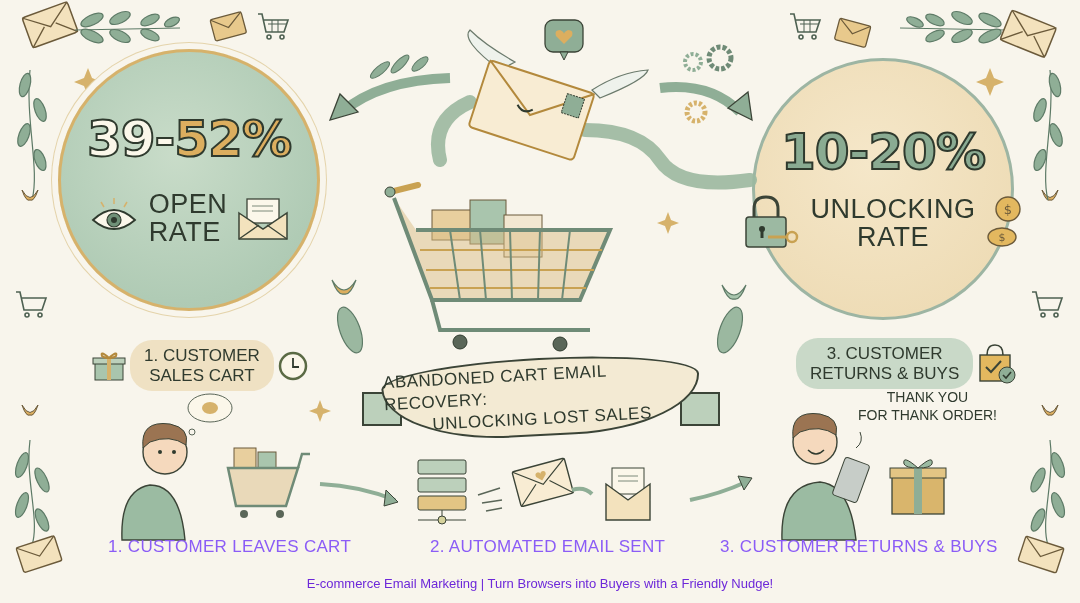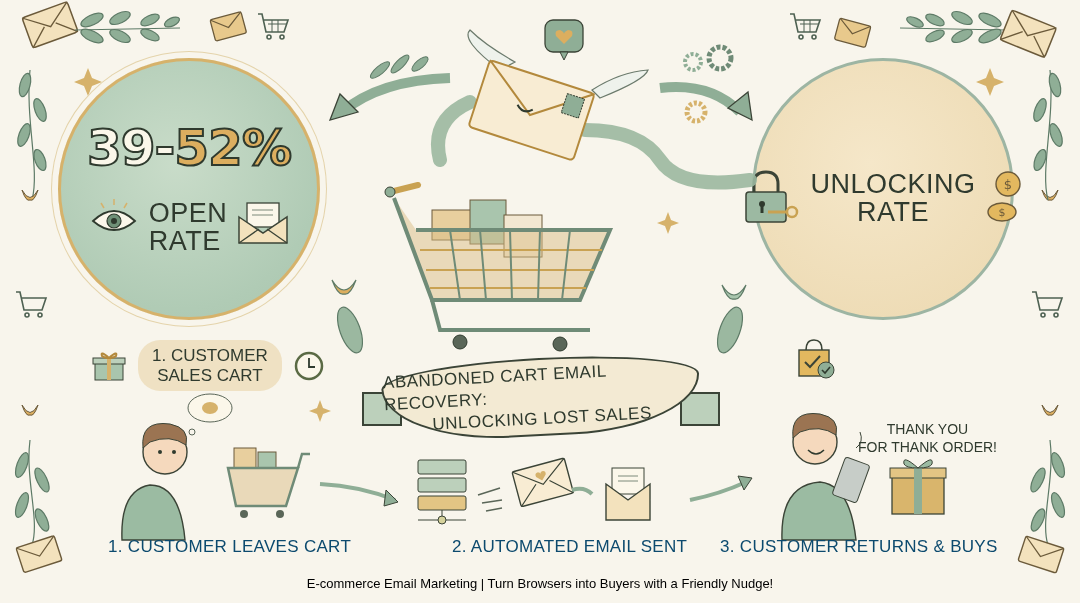--- a/index.html
+++ b/index.html
@@ -12,21 +12,21 @@
   }
   .abs { position: absolute; }
 
   
   .bubble {
     position: absolute;
     border-radius: 50%;
     display: flex; flex-direction: column; align-items: center; justify-content: center;
   }
   .bubble-open {
-    left: 58px; top: 58px; width: 262px; height: 262px;
+    left: 58px; top: 49px; width: 262px; height: 262px;
     background: radial-gradient(circle at 45% 40%, #c9dcc9 0%, #b0cbb5 70%, #a9c5ad 100%);
     border: 3px solid #d6b26b;
     box-shadow: 0 0 0 6px #f8f5ec, 0 0 0 7px #e4d3aa;
     gap: 8px;
   }
   .bubble-recovery {
     left: 752px; top: 58px; width: 262px; height: 262px;
     background: radial-gradient(circle at 45% 40%, #f5e7c9 0%, #eedcb6 75%, #ead6ac 100%);
     border: 3px solid #9db5a3;
   }
@@ -34,30 +34,30 @@
     font-family: "DejaVu Sans", sans-serif;
     font-weight: bold;
     font-size: 50px;
     letter-spacing: -1px;
     -webkit-text-stroke: 2px #2f3a2e;
     line-height: 1;
   }
   .stat-open .n1 { color: #fbf7ea; }
   .stat-open .n2 { color: #dcae5f; }
   .stat-rec { color: #8aab92; }
-  .stat-row { display: flex; align-items: flex-start; gap: 10px; margin-top: 18px; }
+  .stat-row { display: flex; align-items: center; gap: 10px; margin-top: 18px; }
   .stat-label {
     font-family: "Liberation Sans", sans-serif;
     font-size: 27px; line-height: 1.05; color: #2f3a2e; text-align: left;
     letter-spacing: 0.5px;
   }
 
   
   .pill {
-    position: absolute; display: flex; align-items: center; gap: 12px;
+    position: absolute; display: flex; align-items: center; gap: 4px;
     font-family: "Liberation Sans", sans-serif; font-size: 17px; line-height: 1.15;
     color: #2f3a2e; text-align: center;
   }
   .pill .pill-text { padding: 6px 14px; border-radius: 22px; }
   .pill-left { left: 92px; top: 340px; }
   .pill-left .pill-text { background: #efe1c3; }
   .pill-right { left: 796px; top: 338px; }
   .pill-right .pill-text { background: #c9d9c8; }
 
   
@@ -67,28 +67,28 @@
     transform: rotate(-3deg);
     display: flex; flex-direction: column; align-items: center; justify-content: center;
     font-family: "Liberation Sans", sans-serif; font-size: 17px; line-height: 1.3; color: #2f3a2e;
     letter-spacing: 0.5px;
   }
   .banner-tail { position: absolute; top: 392px; width: 40px; height: 34px; background: #bcd0bb; border: 2px solid #3b4437; }
 
   
   .caption {
     position: absolute; top: 537px;
-    font-family: "Liberation Sans", sans-serif; font-size: 17px; color: #0c4a6e; letter-spacing: 0.3px;
+    font-family: "Liberation Sans", sans-serif; font-size: 17px; color: #8b5cf6; letter-spacing: 0.3px;
   }
   .footer {
     position: absolute; left: 0; right: 0; top: 576px; text-align: center;
-    font-family: "Liberation Sans", sans-serif; font-size: 13px; color: #000000;
+    font-family: "Liberation Sans", sans-serif; font-size: 13px; color: #6d28d9;
   }
   .thank {
-    position: absolute; left: 858px; top: 420px;
+    position: absolute; left: 858px; top: 388px;
     font-family: "Liberation Sans", sans-serif; font-size: 14px; line-height: 1.3; text-align: center; color: #2f3a2e;
   }
   svg { overflow: visible; }
 </style>
 </head>
 <body>
 
 <svg class="abs" style="left:0;top:0" width="1080" height="603">
 
   <g transform="translate(22,18) rotate(-20)">
@@ -222,20 +222,21 @@
       <rect x="10" y="4" width="32" height="24" fill="#fbf7ea" stroke="#3b4437" stroke-width="1.3"></rect>
       <line x1="15" y1="11" x2="36" y2="11" stroke="#7c8a7a"></line>
         <line x1="15" y1="16" x2="36" y2="16" stroke="#7c8a7a"></line>
       <path d="M2,18 L26,34 L50,18 L50,44 L2,44Z" fill="#f3e2bd" stroke="#3b4437" stroke-width="1.5"></path>
       <path d="M2,44 L22,30 M50,44 L30,30" stroke="#3b4437" stroke-width="1.3"></path>
     </svg>
   </div>
 </div>
 
 <div class="bubble bubble-recovery">
+  <div class="stat-number stat-rec">10-20%</div>
   <div class="stat-row">
     <svg width="58" height="56">
       <path d="M12,22 L12,14 Q12,2 24,2 Q36,2 36,14 L36,22" fill="none" stroke="#3b4437" stroke-width="3"></path>
       <rect x="4" y="22" width="40" height="30" rx="3" fill="#9cb9a2" stroke="#3b4437" stroke-width="1.5"></rect>
       <circle cx="20" cy="34" r="3" fill="#2f3a2e"></circle>
         <rect x="18.5" y="35" width="3" height="8" fill="#2f3a2e"></rect>
       <circle cx="50" cy="42" r="5" fill="none" stroke="#c9a252" stroke-width="2.5"></circle>
       <line x1="26" y1="42" x2="45" y2="42" stroke="#c9a252" stroke-width="3"></line>
     </svg>
     <div class="stat-label" style="text-align:center">
@@ -325,20 +326,24 @@
     <div>1. CUSTOMER</div>
     <div>SALES CART</div>
   </div>
   <svg width="30" height="30">
     <circle cx="15" cy="15" r="13" fill="#fbf7ea" stroke="#5a6a44" stroke-width="2.5"></circle>
     <path d="M15,7 L15,16 L21,16" fill="none" stroke="#2f3a2e" stroke-width="1.8"></path>
   </svg>
 </div>
 
 <div class="pill pill-right">
+  <div class="pill-text">
+    <div>3. CUSTOMER</div>
+    <div>RETURNS &amp; BUYS</div>
+  </div>
   <svg width="40" height="42">
     <path d="M10,12 Q10,2 18,2 Q26,2 26,12" fill="none" stroke="#3b4437" stroke-width="1.6"></path>
     <rect x="3" y="12" width="30" height="26" fill="#e3b85f" stroke="#3b4437" stroke-width="1.4"></rect>
     <path d="M9,24 L14,29 L24,18" fill="none" stroke="#3b4437" stroke-width="2"></path>
     <circle cx="30" cy="32" r="8" fill="#8fae96" stroke="#3b4437"></circle>
     <path d="M26,32 L29,35 L34,29" fill="none" stroke="#2f3a2e" stroke-width="1.6"></path>
   </svg>
 </div>
 
 <div class="banner-tail" style="left:362px"></div>
@@ -411,16 +416,16 @@
     <path d="M28,10 Q12,-4 14,6 Q16,10 28,10 Q44,-4 42,6 Q40,10 28,10" fill="#9bbba2" stroke="#3b4437"></path>
   </g>
 </svg>
 
 <div class="thank">
   <div>THANK YOU</div>
   <div>FOR THANK ORDER!</div>
 </div>
 
 <div class="caption" style="left:108px">1. CUSTOMER LEAVES CART</div>
-<div class="caption" style="left:452px">2. AUTOMATED EMAIL SENT</div>
+<div class="caption" style="left:430px">2. AUTOMATED EMAIL SENT</div>
 <div class="caption" style="left:720px">3. CUSTOMER RETURNS &amp; BUYS</div>
 
 <div class="footer">E-commerce Email Marketing | Turn Browsers into Buyers with a Friendly Nudge!</div>
 
 </body></html>

